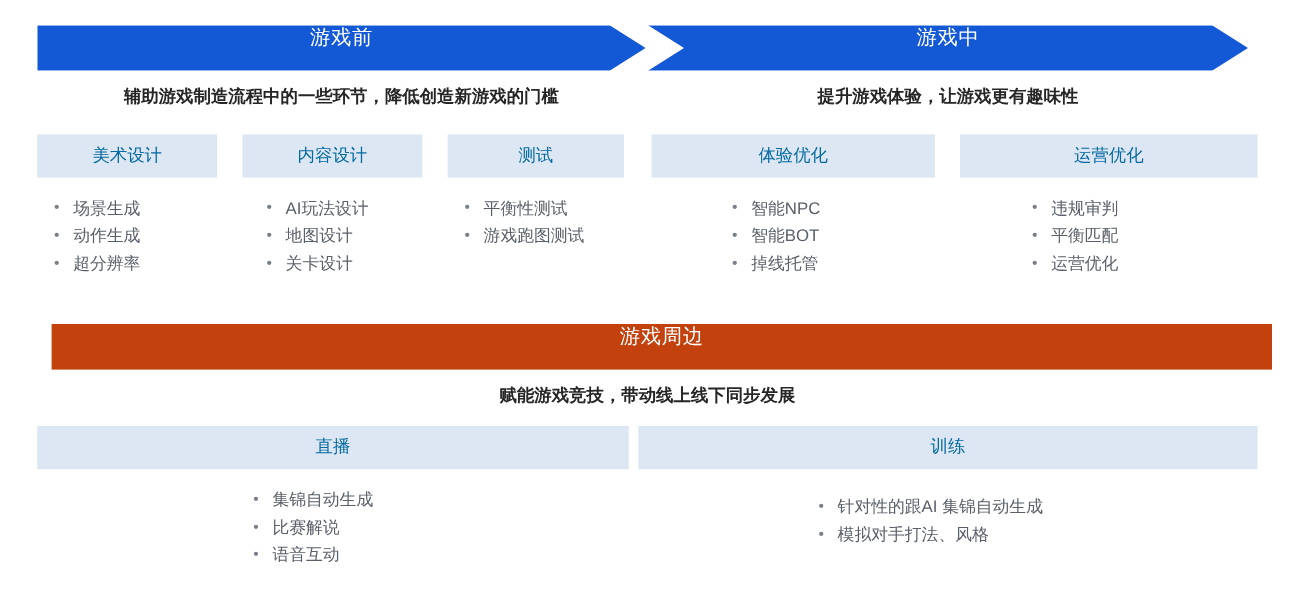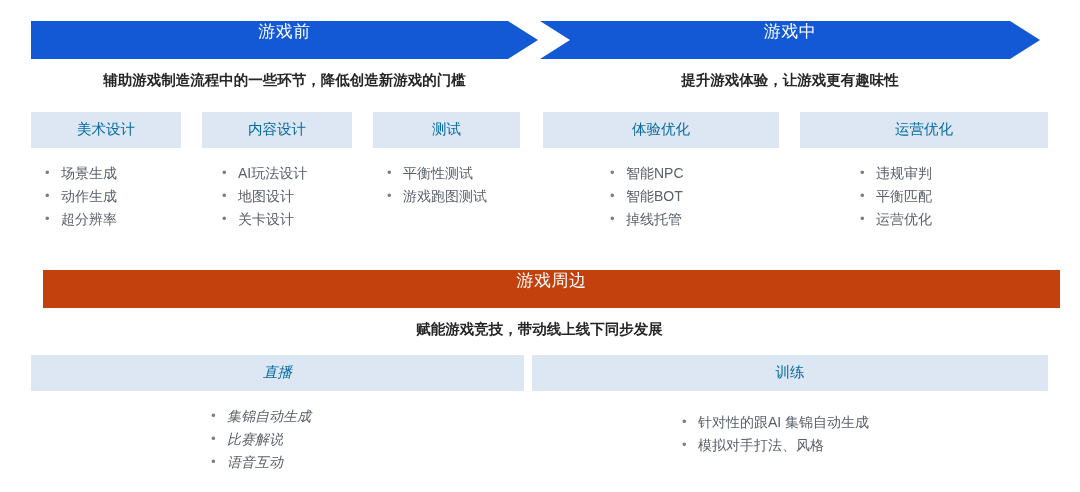--- a/index.html
+++ b/index.html
@@ -93,21 +93,21 @@
   #card-exp      {left:543px; top:112px; width:236px;}
   #card-ops      {left:800px; top:112px; width:248px;}
 
   #card-art    .bullets{padding-left:12px;}
   #card-content .bullets{padding-left:18px;}
   #card-test   .bullets{padding-left:12px;}
   #card-exp    .bullets{padding-left:65px;}
   #card-ops    .bullets{padding-left:58px;}
 
   
-  #card-live  {left:31px;  top:355px; width:493px;font-style:italic;}
+  #card-live  {left:31px;  top:355px; width:493px;}
   #card-train {left:532px; top:355px; width:516px;}
   #card-live  .bullets{padding-left:178px;}
   #card-train .bullets{padding-top:20px;padding-left:148px;}
 </style>
 </head>
 <body>
 
 <div class="canvas">
 
   <div class="banner banner-arrow-right" id="banner-pre">

